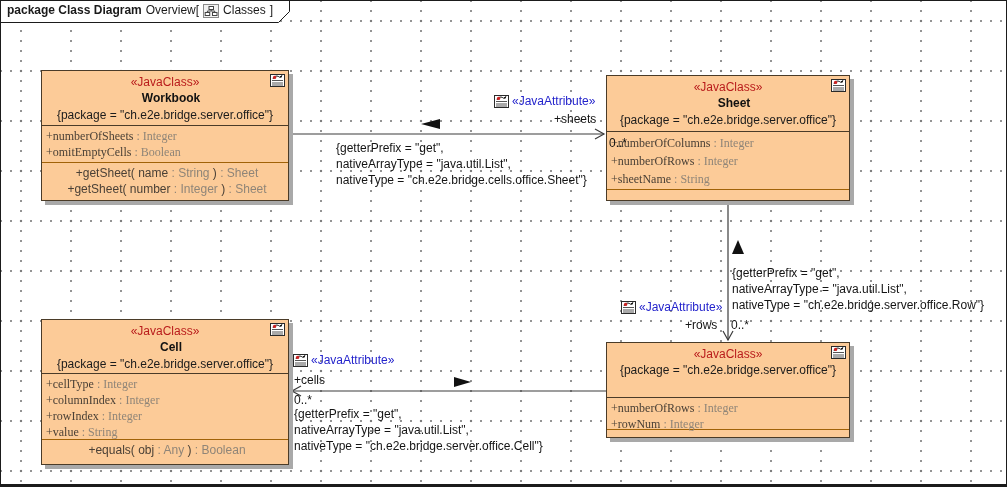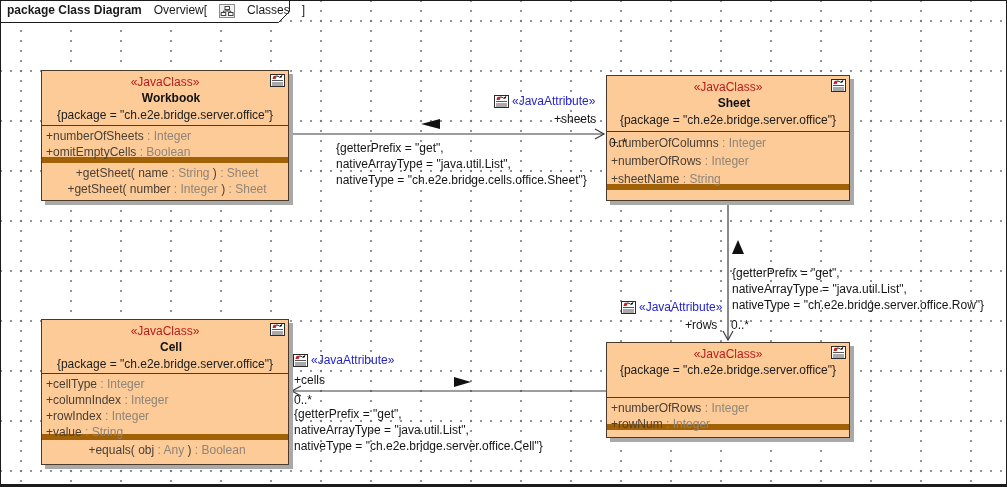--- a/index.html
+++ b/index.html
@@ -12,39 +12,39 @@
       radial-gradient(circle,#7e7e7e 1.3px,transparent 1.6px),
       radial-gradient(circle,#949494 0.8px,transparent 1.1px),
       radial-gradient(circle,#949494 0.8px,transparent 1.1px);
     background-size:50px 50px,10px 50px,50px 10px;
     background-position:45px 45px,5px 45px,45px 5px;
   }
   
   #tab{position:absolute;left:-1px;top:-1px;width:292px;height:24px;z-index:6;}
   #tab svg{position:absolute;left:0;top:0;}
   #tab .tab-text{
-    position:absolute;left:7px;top:3px;display:flex;align-items:center;gap:12px;
+    position:absolute;left:7px;top:3px;display:flex;align-items:center;gap:4px;
     white-space:nowrap;
   }
   #tab .kw{font-weight:bold;}
   .dicon{display:inline-block;width:16px;height:14px;position:relative;top:1px;}
   
   .uml-class{
     position:absolute;box-sizing:border-box;background:#FCCB98;
     border:1px solid #4a3b28;box-shadow:4px 4px 0 #a9a9a9;z-index:2;
   }
   .uml-head{
     position:relative;box-sizing:border-box;border-bottom:1px solid #4a3b28;
     text-align:center;padding-top:3px;
   }
   .stereo{color:#b91c1c;line-height:16px;}
   .cname{font-weight:bold;line-height:17px;color:#111;padding-left:12px;}
   .cpkg{line-height:17px;color:#1c1c1c;}
   .corner-icon{position:absolute;right:3px;top:3px;width:15px;height:13px;}
-  .uml-attrs{box-sizing:border-box;border-bottom:6px solid #a16207;padding:2px 0 12px 0;}
+  .uml-attrs{box-sizing:border-box;border-bottom:1px solid #a16207;padding:2px 0 12px 0;font-family:Liberation Serif, serif;}
   .uml-ops{box-sizing:border-box;padding:2px 0 0 0;text-align:center;}
   .member-line{line-height:16px;padding-left:4px;white-space:pre;}
   .seg-dark{color:#4a4036;}
   .seg-light{color:#8f8578;}
   #class-workbook{left:40px;top:69px;width:248px;height:131px;}
   #class-workbook .uml-head{height:55px}
   #class-workbook .uml-attrs{height:37px}
   #class-sheet{left:605px;top:74px;width:244px;height:126px;}
   #class-sheet .uml-head{height:56px}
   #class-sheet .uml-attrs{height:58px}

